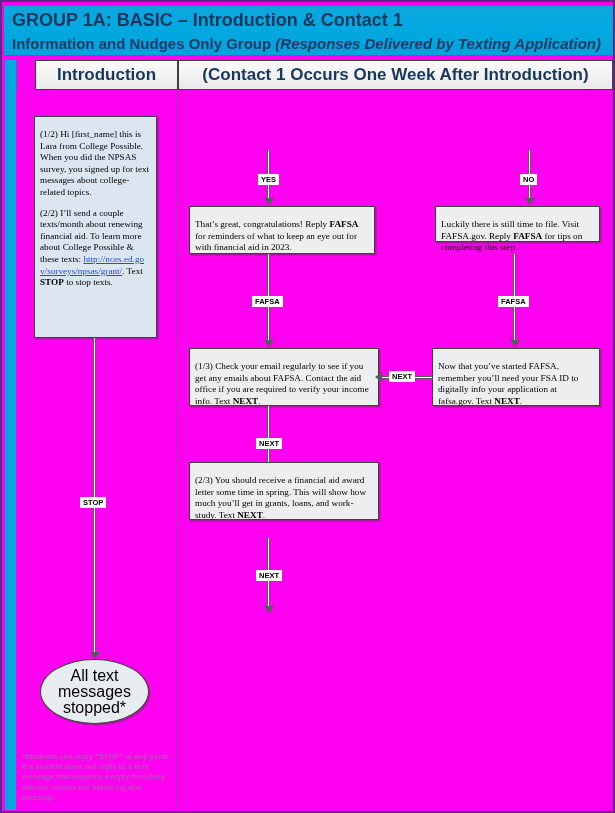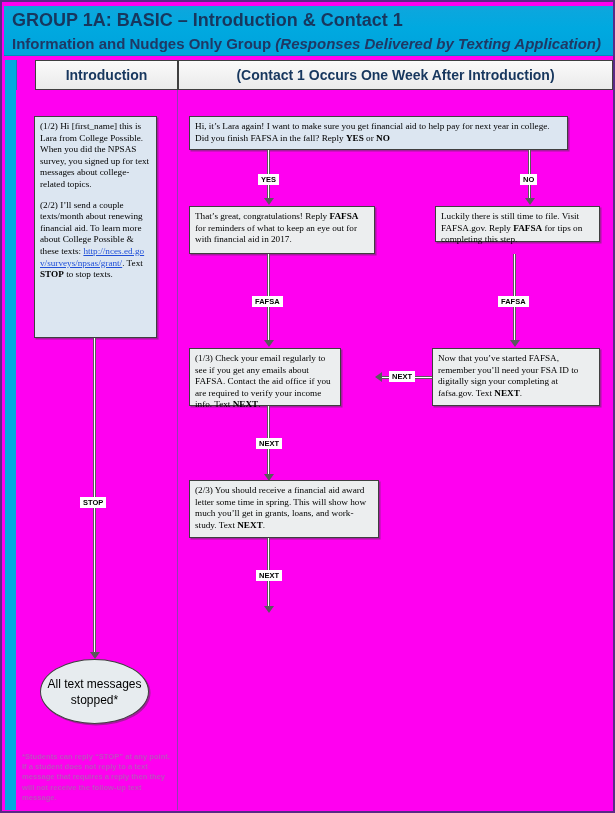--- a/index.html
+++ b/index.html
@@ -45,21 +45,21 @@
     border-right:1px solid #0b86b5;
   }
   
   .colhead{
     position:absolute;top:58px;height:30px;
     background:linear-gradient(to bottom,#fbfbfb 0%,#f2f2f2 50%,#eaeaea 100%);
     border:1px solid #3f3f3f;
     box-sizing:border-box;
     display:flex;align-items:center;justify-content:center;
     font-family:"Liberation Sans", sans-serif;
-    font-size:14px;font-weight:bold;color:#17375e;
+    font-size:17px;font-weight:bold;color:#17375e;
     white-space:nowrap;
   }
   #head-intro{left:33px;width:143px;}
   #head-contact{left:176px;width:435px;text-align:right;}
   
   .canvas{
     position:absolute;top:88px;height:720px;
     background:#ff00f0;
     box-sizing:border-box;
   }
@@ -69,37 +69,37 @@
   .msg{
     position:absolute;
     box-sizing:border-box;
     background:#dce6f1;
     border:1px solid #3f3f3f;
     box-shadow:1.5px 1.5px 0 rgba(60,60,60,.45);
     font-family:"Liberation Serif", serif;
     font-size:9.2px;
     line-height:11.6px;
     color:#000;
-    padding:4px 5px 4px 5px;
+    padding:12px 5px 4px 5px;
   }
   .msg.gray{background:#eceeef;}
   .msg b{font-weight:bold;}
   .msg a{color:#1f4fd8;text-decoration:underline;word-break:break-all;}
   .msg .gap{display:block;height:9px;}
   
   .oval{
     position:absolute;
     box-sizing:border-box;
     background:#e7ecef;
     border:1px solid #3f3f3f;
     border-radius:50%/50%;
     box-shadow:1.5px 1.5px 0 rgba(60,60,60,.45);
     display:flex;align-items:center;justify-content:center;text-align:center;
     font-family:"Liberation Sans", sans-serif;
-    font-size:12px;color:#000;line-height:16px;
+    font-size:16px;color:#000;line-height:16px;
   }
   
   .vline{
     position:absolute;
     width:3px;
     background:
       linear-gradient(to right,#5a5a5a 0,#5a5a5a 1px,#ffffff 1px,#ffffff 2px,#5a5a5a 2px,#5a5a5a 3px);
   }
   .hline{
     position:absolute;
@@ -167,66 +167,62 @@
 
     <div class="vline" style="left:77px;top:248px;height:316px;"></div>
     <div class="edgelabel" style="left:64px;top:407px;">STOP</div>
     <div class="arrow-down" style="left:74px;top:562px;"></div>
 
     <div class="oval" style="left:24px;top:569px;width:109px;height:65px;">All text messages stopped*</div>
   </div>
 
   <div class="canvas" id="canvas-right">
 
-    <div class="msg" style="left:10px;top:26px;width:379px;height:34px;">
-      <span>Hi, it’s Lara again! I want to make sure you get financial aid to help pay for next year in college.</span><br>
-      <span>Did you finish FAFSA in the fall? Reply </span><b>YES</b><span> or </span><b>NO</b>
-    </div>
 
     <div class="vline" style="left:88px;top:60px;height:50px;"></div>
     <div class="edgelabel" style="left:79px;top:84px;">YES</div>
     <div class="arrow-down" style="left:85px;top:108px;"></div>
 
     <div class="vline" style="left:349px;top:60px;height:50px;"></div>
     <div class="edgelabel" style="left:341px;top:84px;">NO</div>
     <div class="arrow-down" style="left:346px;top:108px;"></div>
 
     <div class="msg gray" style="left:10px;top:116px;width:186px;height:48px;">
-      <span>That’s great, congratulations! Reply </span><b>FAFSA</b><span> for reminders of what to keep an eye out for with financial aid in 2017.</span>
+      <span>That’s great, congratulations! Reply </span><b>FAFSA</b><span> for reminders of what to keep an eye out for with financial aid in 2023.</span>
     </div>
 
     <div class="msg gray" style="left:256px;top:116px;width:165px;height:36px;font-family:Liberation Serif, serif;">
       <span>Luckily there is still time to file. Visit FAFSA.gov. Reply </span><b>FAFSA</b><span> for tips on completing this step.</span>
     </div>
 
     <div class="vline" style="left:88px;top:164px;height:88px;"></div>
     <div class="edgelabel" style="left:73px;top:206px;">FAFSA</div>
     <div class="arrow-down" style="left:85px;top:250px;"></div>
 
     <div class="vline" style="left:334px;top:164px;height:88px;"></div>
     <div class="edgelabel" style="left:319px;top:206px;">FAFSA</div>
     <div class="arrow-down" style="left:331px;top:250px;"></div>
 
-    <div class="msg gray" style="left:10px;top:258px;width:152px;height:58px;">
+    <div class="msg gray" style="left:10px;top:258px;width:190px;height:58px;">
       <span>(1/3) Check your email regularly to see if you get any emails about FAFSA. Contact the aid office if you are required to verify your income info. Text </span><b>NEXT</b><span>.</span>
     </div>
 
     <div class="msg gray" style="left:253px;top:258px;width:168px;height:58px;">
-      <span>Now that you’ve started FAFSA, remember you’ll need your FSA ID to digitally sign your completing at fafsa.gov. Text </span><b>NEXT</b><span>.</span>
+      <span>Now that you’ve started FAFSA, remember you’ll need your FSA ID to digitally info your application at fafsa.gov. Text </span><b>NEXT</b><span>.</span>
     </div>
 
     <div class="hline" style="left:200px;top:286px;width:53px;"></div>
     <div class="edgelabel" style="left:210px;top:281px;">NEXT</div>
     <div class="arrow-left" style="left:196px;top:282px;"></div>
 
     <div class="vline" style="left:88px;top:316px;height:70px;"></div>
     <div class="edgelabel" style="left:77px;top:348px;">NEXT</div>
     <div class="arrow-down" style="left:85px;top:384px;"></div>
 
-    <div class="msg gray" style="left:10px;top:390px;width:190px;height:58px;">
+    <div class="msg gray" style="left:10px;top:372px;width:190px;height:58px;">
       <span>(2/3) You should receive a financial aid award letter some time in spring. This will show how much you’ll get in grants, loans, and work-study.  Text </span><b>NEXT</b><span>.</span>
     </div>
 
     <div class="vline" style="left:88px;top:448px;height:70px;"></div>
     <div class="edgelabel" style="left:77px;top:480px;">NEXT</div>
     <div class="arrow-down" style="left:85px;top:516px;"></div>
 
   </div>
 
   <div class="footnote">*Students can reply “STOP” at any point. If a student does not reply to a text message that requires a reply then they will not receive the follow-up text message.</div>

